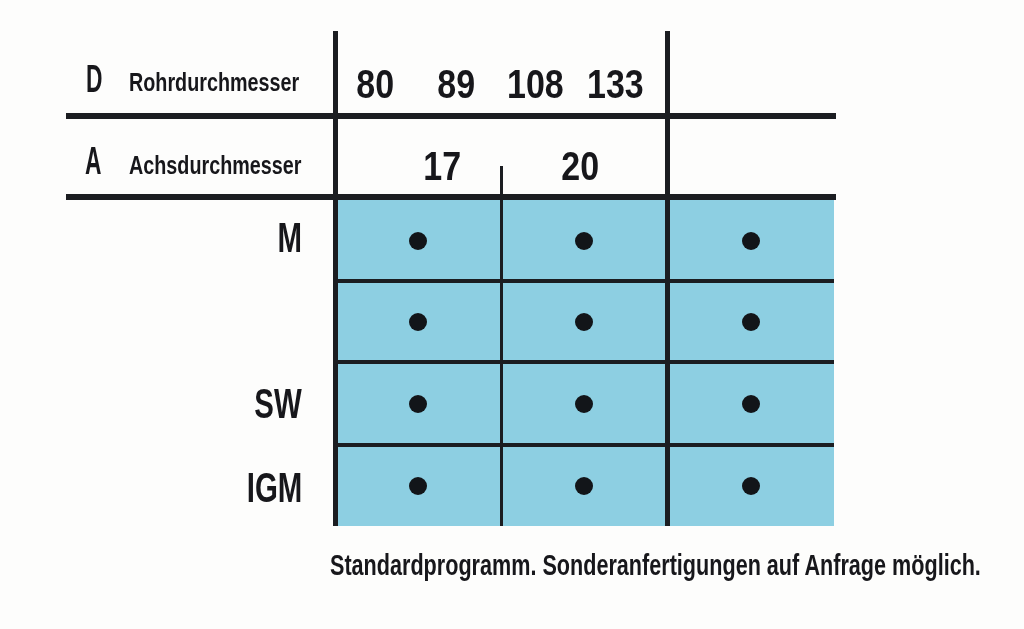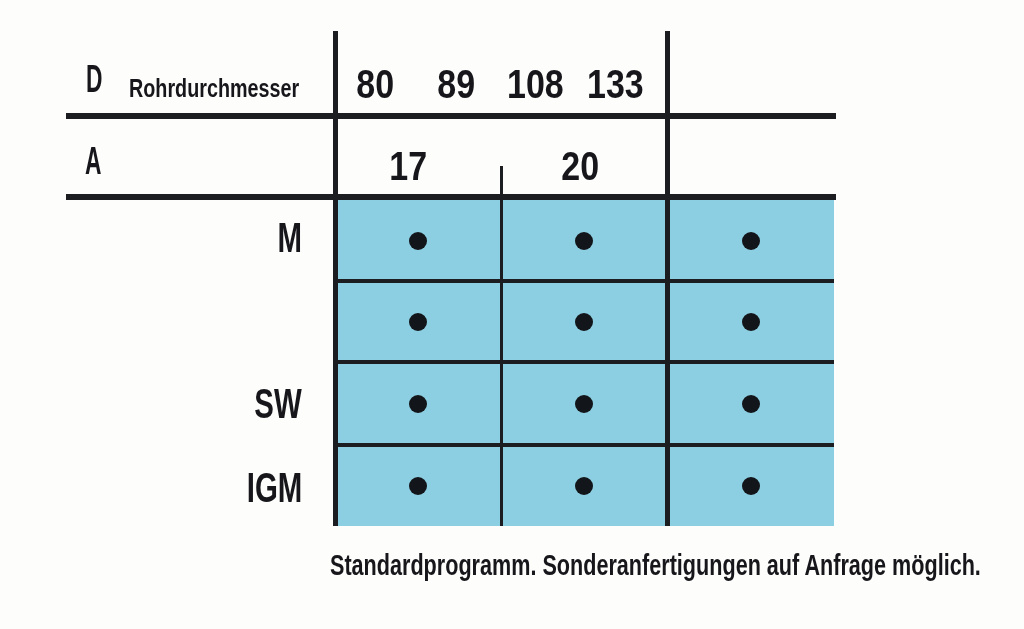--- a/index.html
+++ b/index.html
@@ -27,21 +27,21 @@
   
   .sq { display: inline-block; transform-origin: left center; }
   .cx { text-align: center; }
   .cx .sq { transform-origin: center center; }
   .rx { text-align: right; }
   .rx .sq { transform-origin: right center; }
 
   .code     { font-size: 38px; }
   .code .sq { transform: scaleX(0.60); }
 
-  .hdrlabel     { font-size: 26px; margin-top: 6px; }
+  .hdrlabel     { font-size: 26px; }
   .hdrlabel .sq { transform: scaleX(0.76); }
 
   .num     { font-size: 40px; }
   .num .sq { transform: scaleX(0.85); }
 
   .rowlabel     { font-size: 42px; }
   .rowlabel .sq { transform: scaleX(0.70); }
 
   .footnote     { font-size: 30px; }
   .footnote .sq { transform: scaleX(0.72); }
@@ -94,21 +94,24 @@
   <div class="abs num cx" style="left:485px; top:64px; width:100px">
     <span class="sq">108</span>
   </div>
   <div class="abs num cx" style="left:565px; top:64px; width:100px">
     <span class="sq">133</span>
   </div>
 
   <div class="abs code" style="left:85px; top:142px">
     <span class="sq">A</span>
   </div>
-  <div class="abs num cx" style="left:358px; top:146px; width:100px">
+  <div class="abs hdrlabel" style="left:129px; top:152px">
+    <span class="sq">Achsdurchmesser</span>
+  </div>
+  <div class="abs num cx" style="left:392px; top:146px; width:100px">
     <span class="sq">17</span>
   </div>
   <div class="abs num cx" style="left:530px; top:146px; width:100px">
     <span class="sq">20</span>
   </div>
 
   <div class="abs rowlabel rx" style="right:722px; top:217px">
     <span class="sq">M</span>
   </div>
   <div class="abs rowlabel rx" style="right:722px; top:383px">

